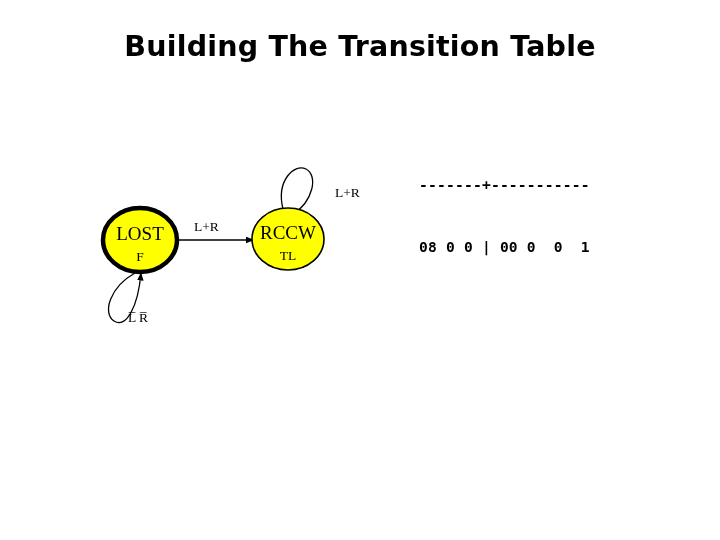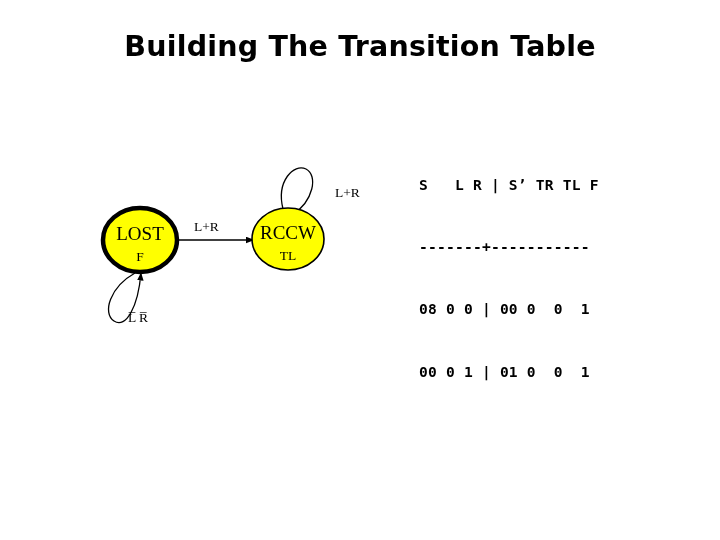--- a/index.html
+++ b/index.html
@@ -122,22 +122,20 @@
       <text x="114" y="76" class="edge-label">L+R</text>
 
       <text x="255" y="42" class="edge-label">L+R</text>
 
       <text x="48" y="167" class="edge-label">L̅ R̅</text>
 
     </svg>
   </div>
 
   <div id="truth-table">
-    <div class="tt-line">S   L R | S’ TR TL F</div>
     <div class="tt-line tt-sep">-------+-----------</div>
     <div class="tt-line">08 0 0 | 00 0  0  1</div>
-    <div class="tt-line">00 0 1 | 01 0  0  1</div>
     
     
     
   </div>
 
 </div>
 
 </body></html>

